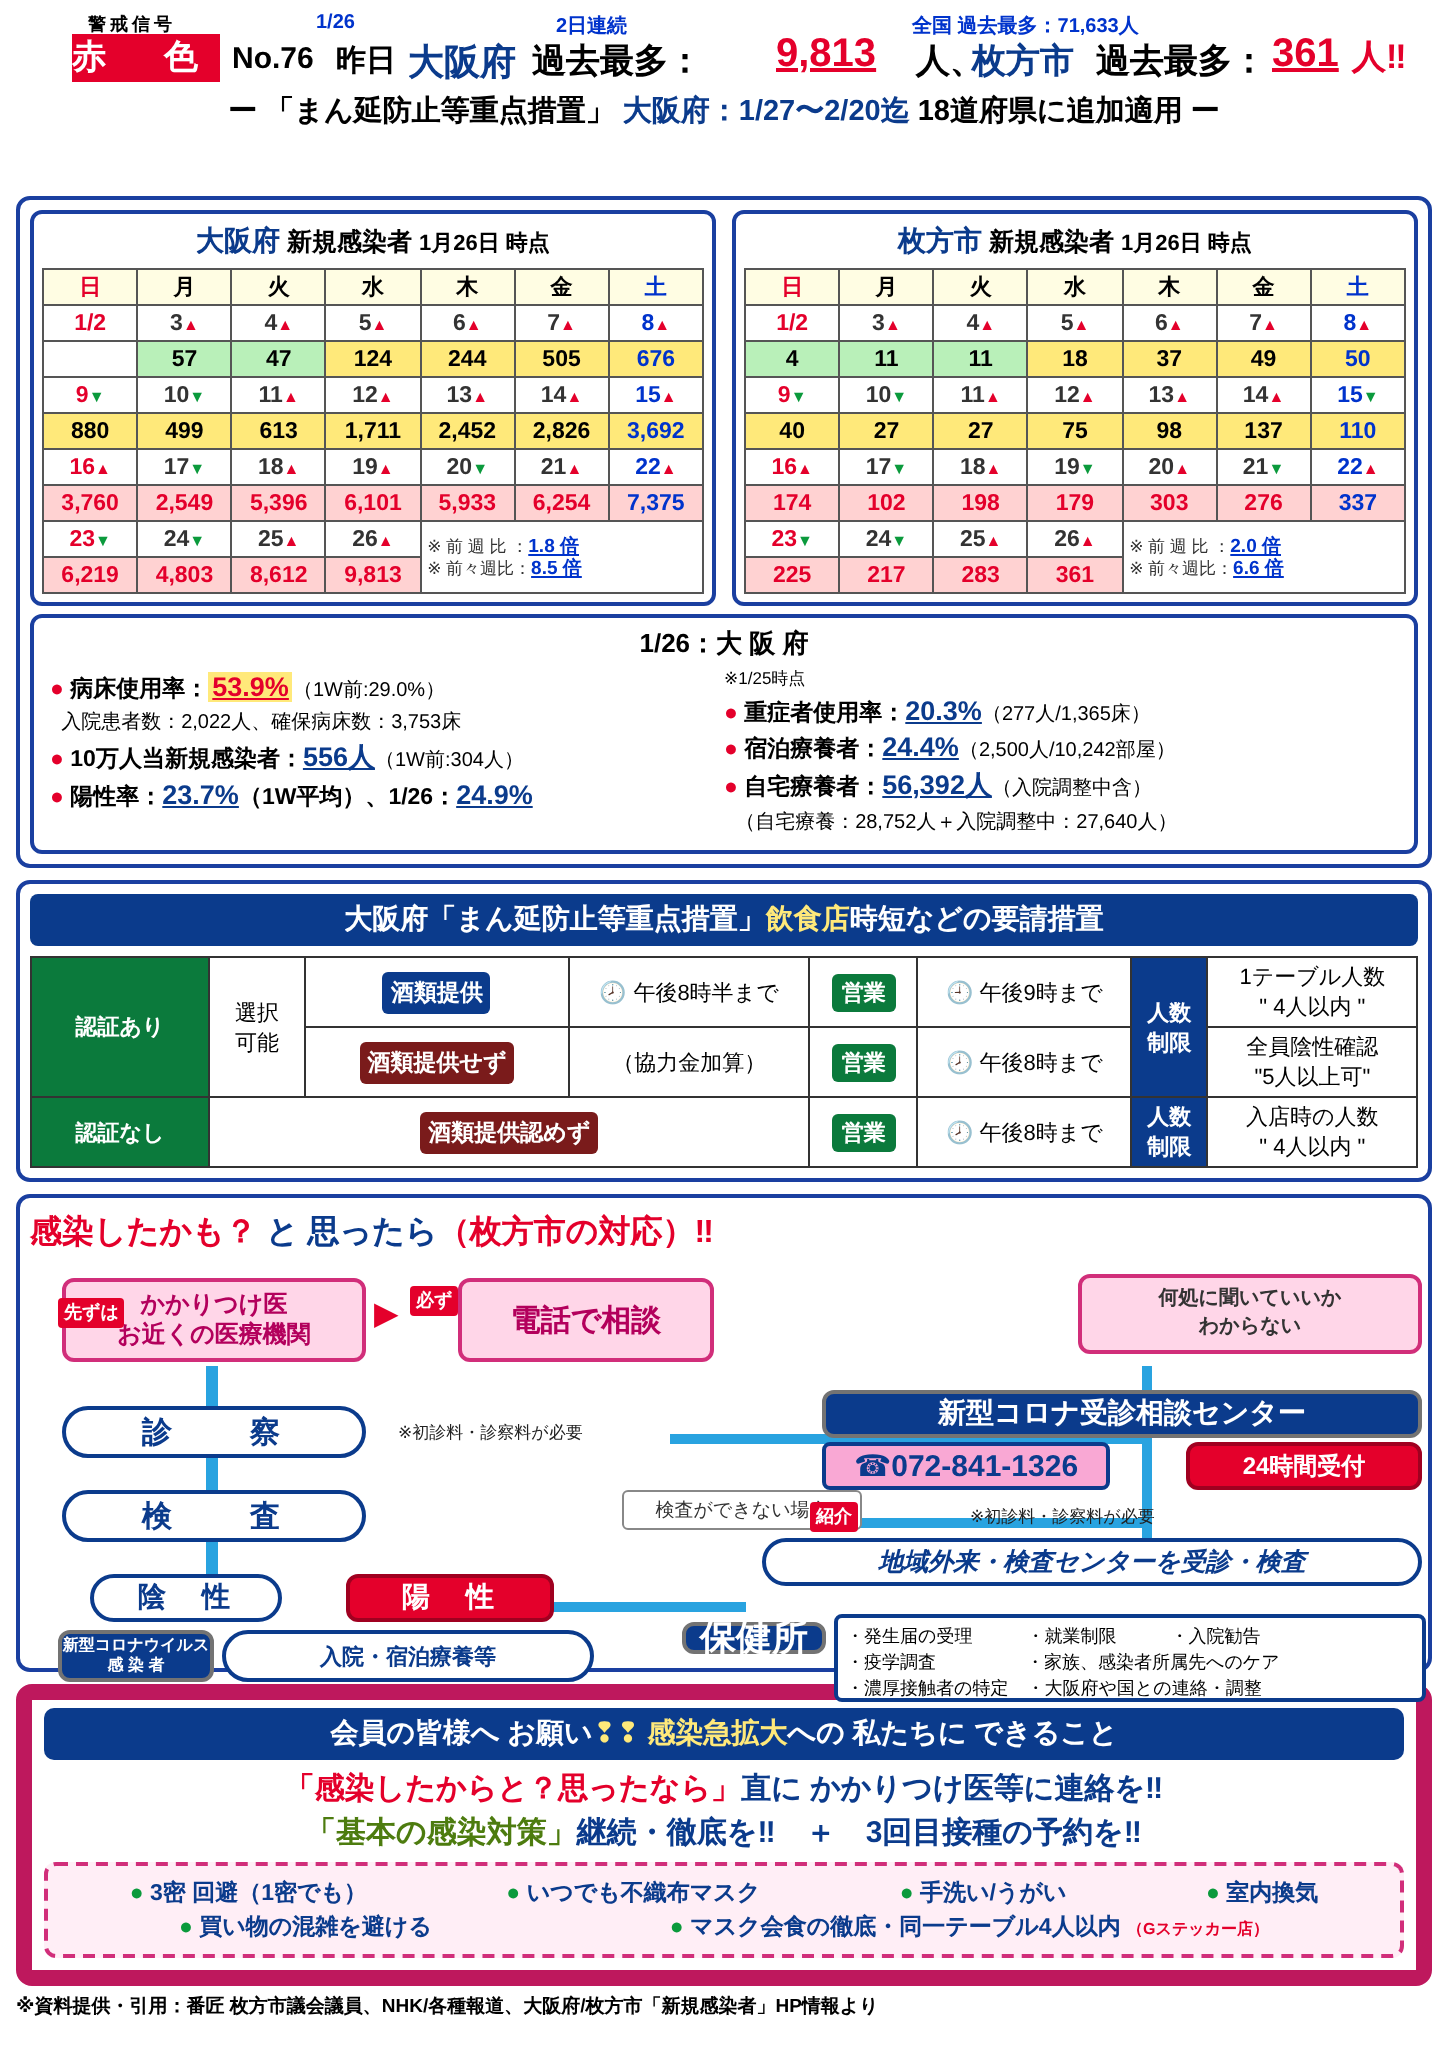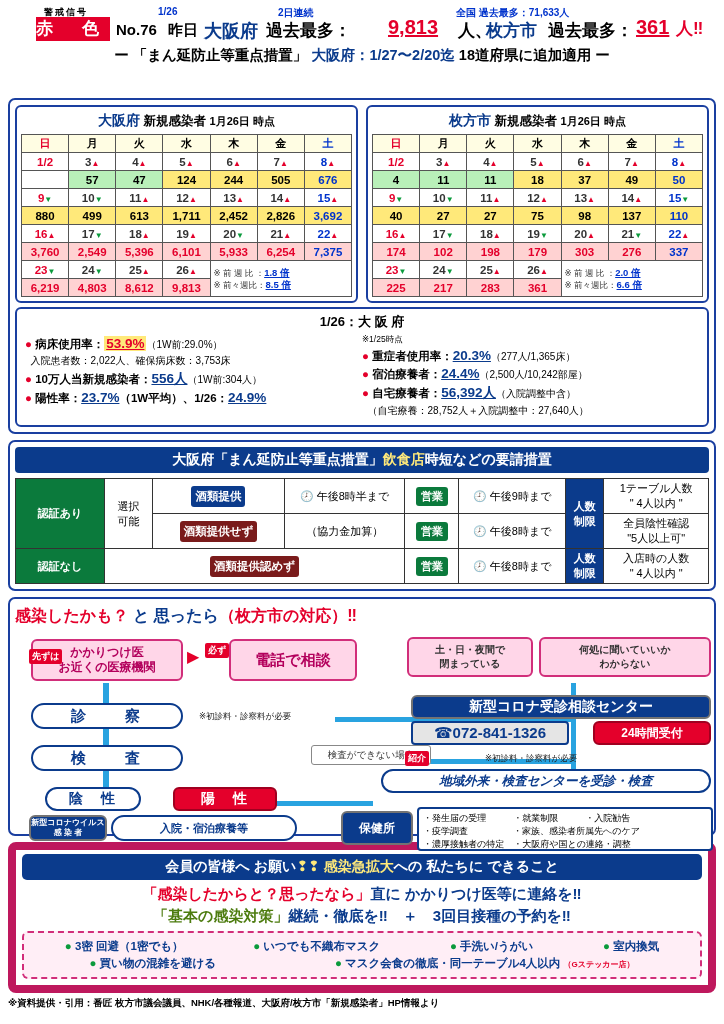--- a/index.html
+++ b/index.html
@@ -433,47 +433,44 @@
       <div class="arrow-blue" style="left:556px;top:50px;width:5px;height:90px;"></div>
       <div class="arrow-blue" style="left:248px;top:168px;width:110px;height:5px;"></div>
 
       <div class="fbox fb-pink" style="left:16px;top:6px;width:152px;height:42px;font-size:12px;line-height:15px;color:#b3005c;">
         <span>かかりつけ医<br>お近くの医療機関</span>
       </div>
       <div class="tag-red" style="left:14px;top:16px;">先ずは</div>
       <div style="position:absolute;left:172px;top:14px;font-size:16px;color:#e4002b;">▶</div>
       <div class="tag-red" style="left:190px;top:10px;">必ず</div>
       <div class="fbox fb-pink" style="left:214px;top:6px;width:128px;height:42px;font-size:15px;color:#b3005c;">電話で相談</div>
-      <div class="fbox fb-pink" style="left:392px;top:4px;width:126px;height:40px;font-size:10px;line-height:14px;color:#333;">
-        <span>土・日・夜間で<br>閉まっている</span>
-      </div>
       <div class="fbox fb-pink" style="left:524px;top:4px;width:172px;height:40px;font-size:10px;line-height:14px;color:#333;">
         <span>何処に聞いていいか<br>わからない</span>
       </div>
 
       <div class="fbox fb-white" style="left:16px;top:70px;width:152px;height:26px;font-size:15px;letter-spacing:3px;">診　　察</div>
       <div class="small-note" style="left:184px;top:78px;">※初診料・診察料が必要</div>
       <div class="fbox fb-blue" style="left:396px;top:62px;width:300px;height:24px;font-size:14px;">新型コロナ受診相談センター</div>
-      <div class="fbox" style="left:396px;top:88px;width:158px;height:24px;font-size:15px;font-weight:bold;color:#0b3b8c;border:2px solid #0b3b8c;border-radius:4px;background:#e5e5e5;">☎072-841-1326</div>
+      <div class="fbox" style="left:396px;top:88px;width:144px;height:24px;font-size:15px;font-weight:bold;color:#0b3b8c;border:2px solid #0b3b8c;border-radius:4px;background:#f9a8d4;">☎072-841-1326</div>
       <div class="fbox fb-red" style="left:578px;top:88px;width:118px;height:24px;font-size:12px;">24時間受付</div>
 
       <div class="fbox fb-white" style="left:16px;top:112px;width:152px;height:26px;font-size:15px;letter-spacing:3px;">検　　査</div>
       <div class="fbox" style="left:296px;top:112px;width:120px;height:20px;font-size:9.5px;border:1px solid #888;border-radius:3px;background:#fff;color:#333;font-weight:normal;">検査ができない場合</div>
       <div class="tag-red" style="left:390px;top:118px;">紹介</div>
       <div class="small-note" style="left:470px;top:120px;">※初診料・診察料が必要</div>
       <div class="fbox fb-white" style="left:366px;top:136px;width:330px;height:24px;font-size:12.5px;font-style:italic;">地域外来・検査センターを受診・検査</div>
 
       <div class="fbox fb-white" style="left:30px;top:154px;width:96px;height:24px;font-size:14px;letter-spacing:2px;">陰　性</div>
       <div class="fbox fb-red" style="left:158px;top:154px;width:104px;height:24px;font-size:14px;letter-spacing:2px;">陽　性</div>
 
       <div class="fbox fb-blue" style="left:14px;top:182px;width:78px;height:26px;font-size:8px;line-height:10px;">
         <span>新型コロナウイルス<br>感 染 者</span>
       </div>
       <div class="fbox fb-white" style="left:96px;top:182px;width:186px;height:26px;font-size:11px;font-family:Liberation Mono, monospace;">入院・宿泊療養等</div>
-      <div class="fbox fb-blue" style="left:326px;top:178px;width:72px;height:34px;font-size:12px;">保健所</div>
+      <div class="fbox fb-blue" style="left:326px;top:178px;width:72px;height:16px;font-size:18px;">保健所</div>
       <div style="position:absolute;left:402px;top:174px;width:296px;height:44px;border:2px solid #0b3b8c;border-radius:4px;background:#fff;font-size:9px;line-height:13px;padding:3px 4px;box-sizing:border-box;">
         <div>・発生届の受理　　　・就業制限　　　・入院勧告</div>
         <div>・疫学調査　　　　　・家族、感染者所属先へのケア</div>
         <div>・濃厚接触者の特定　・大阪府や国との連絡・調整</div>
       </div>
     </div>
   </div>
 
   <div class="foot">
     <div class="foot-title">

